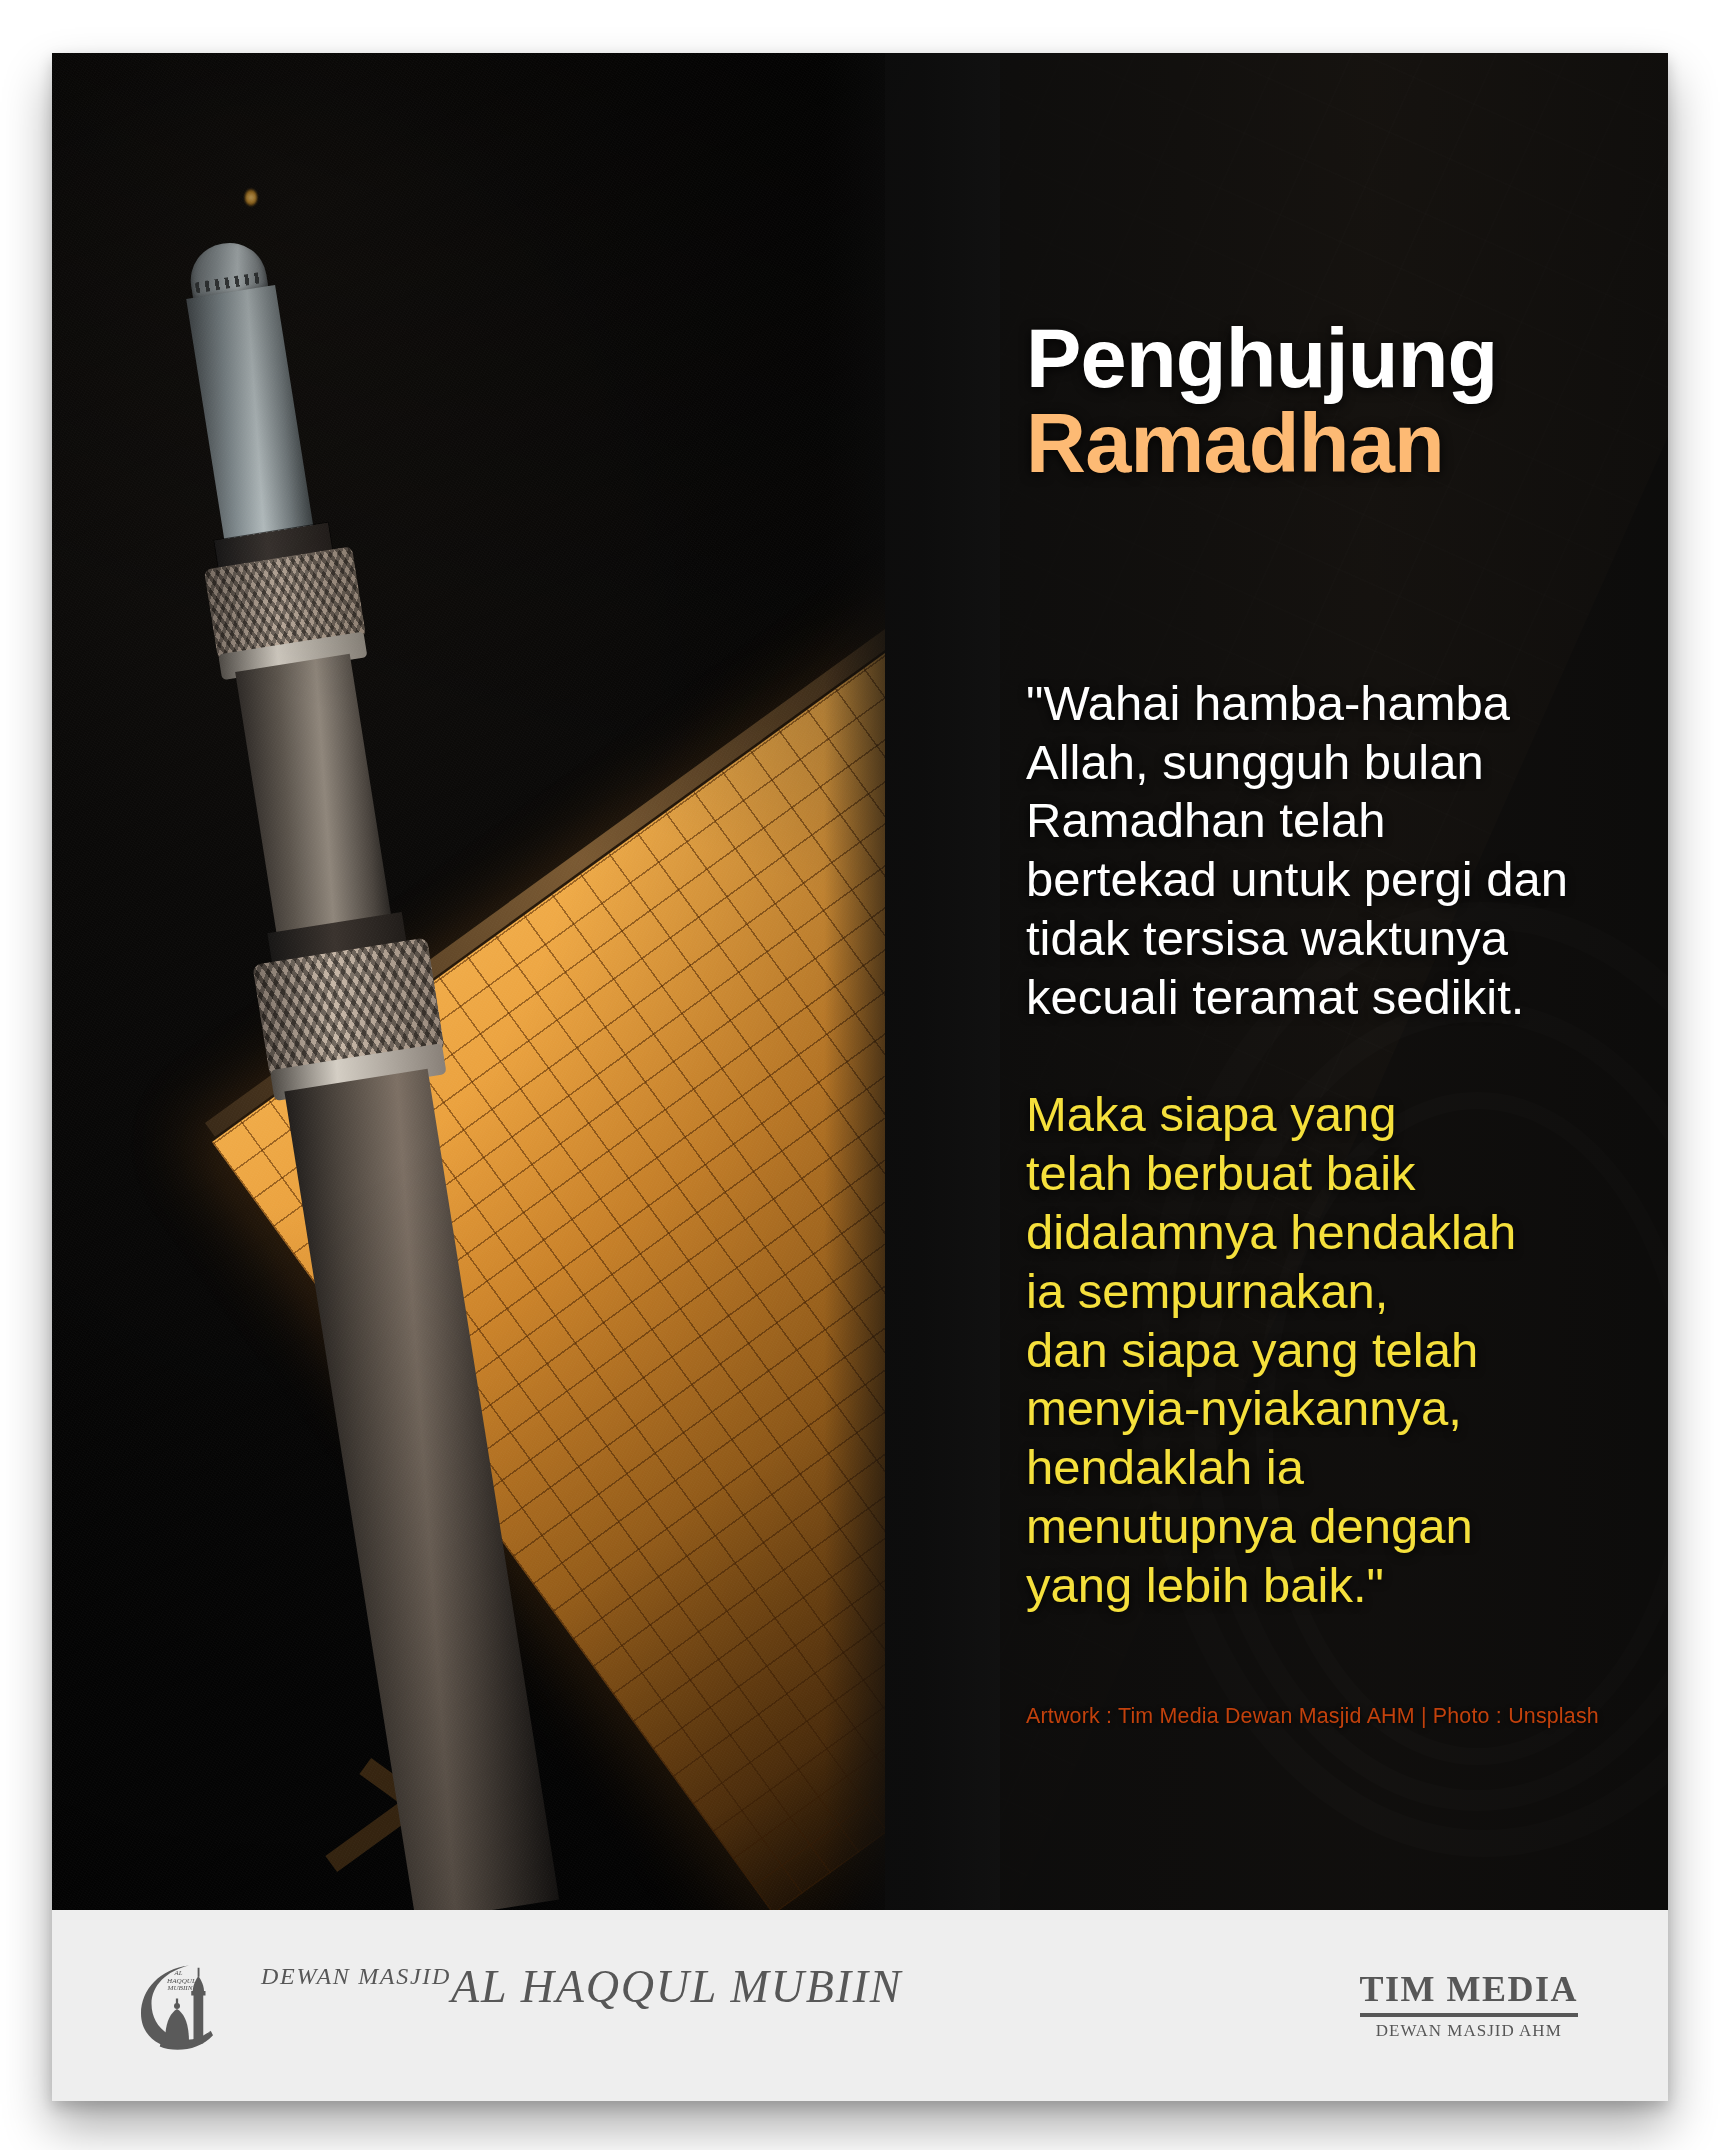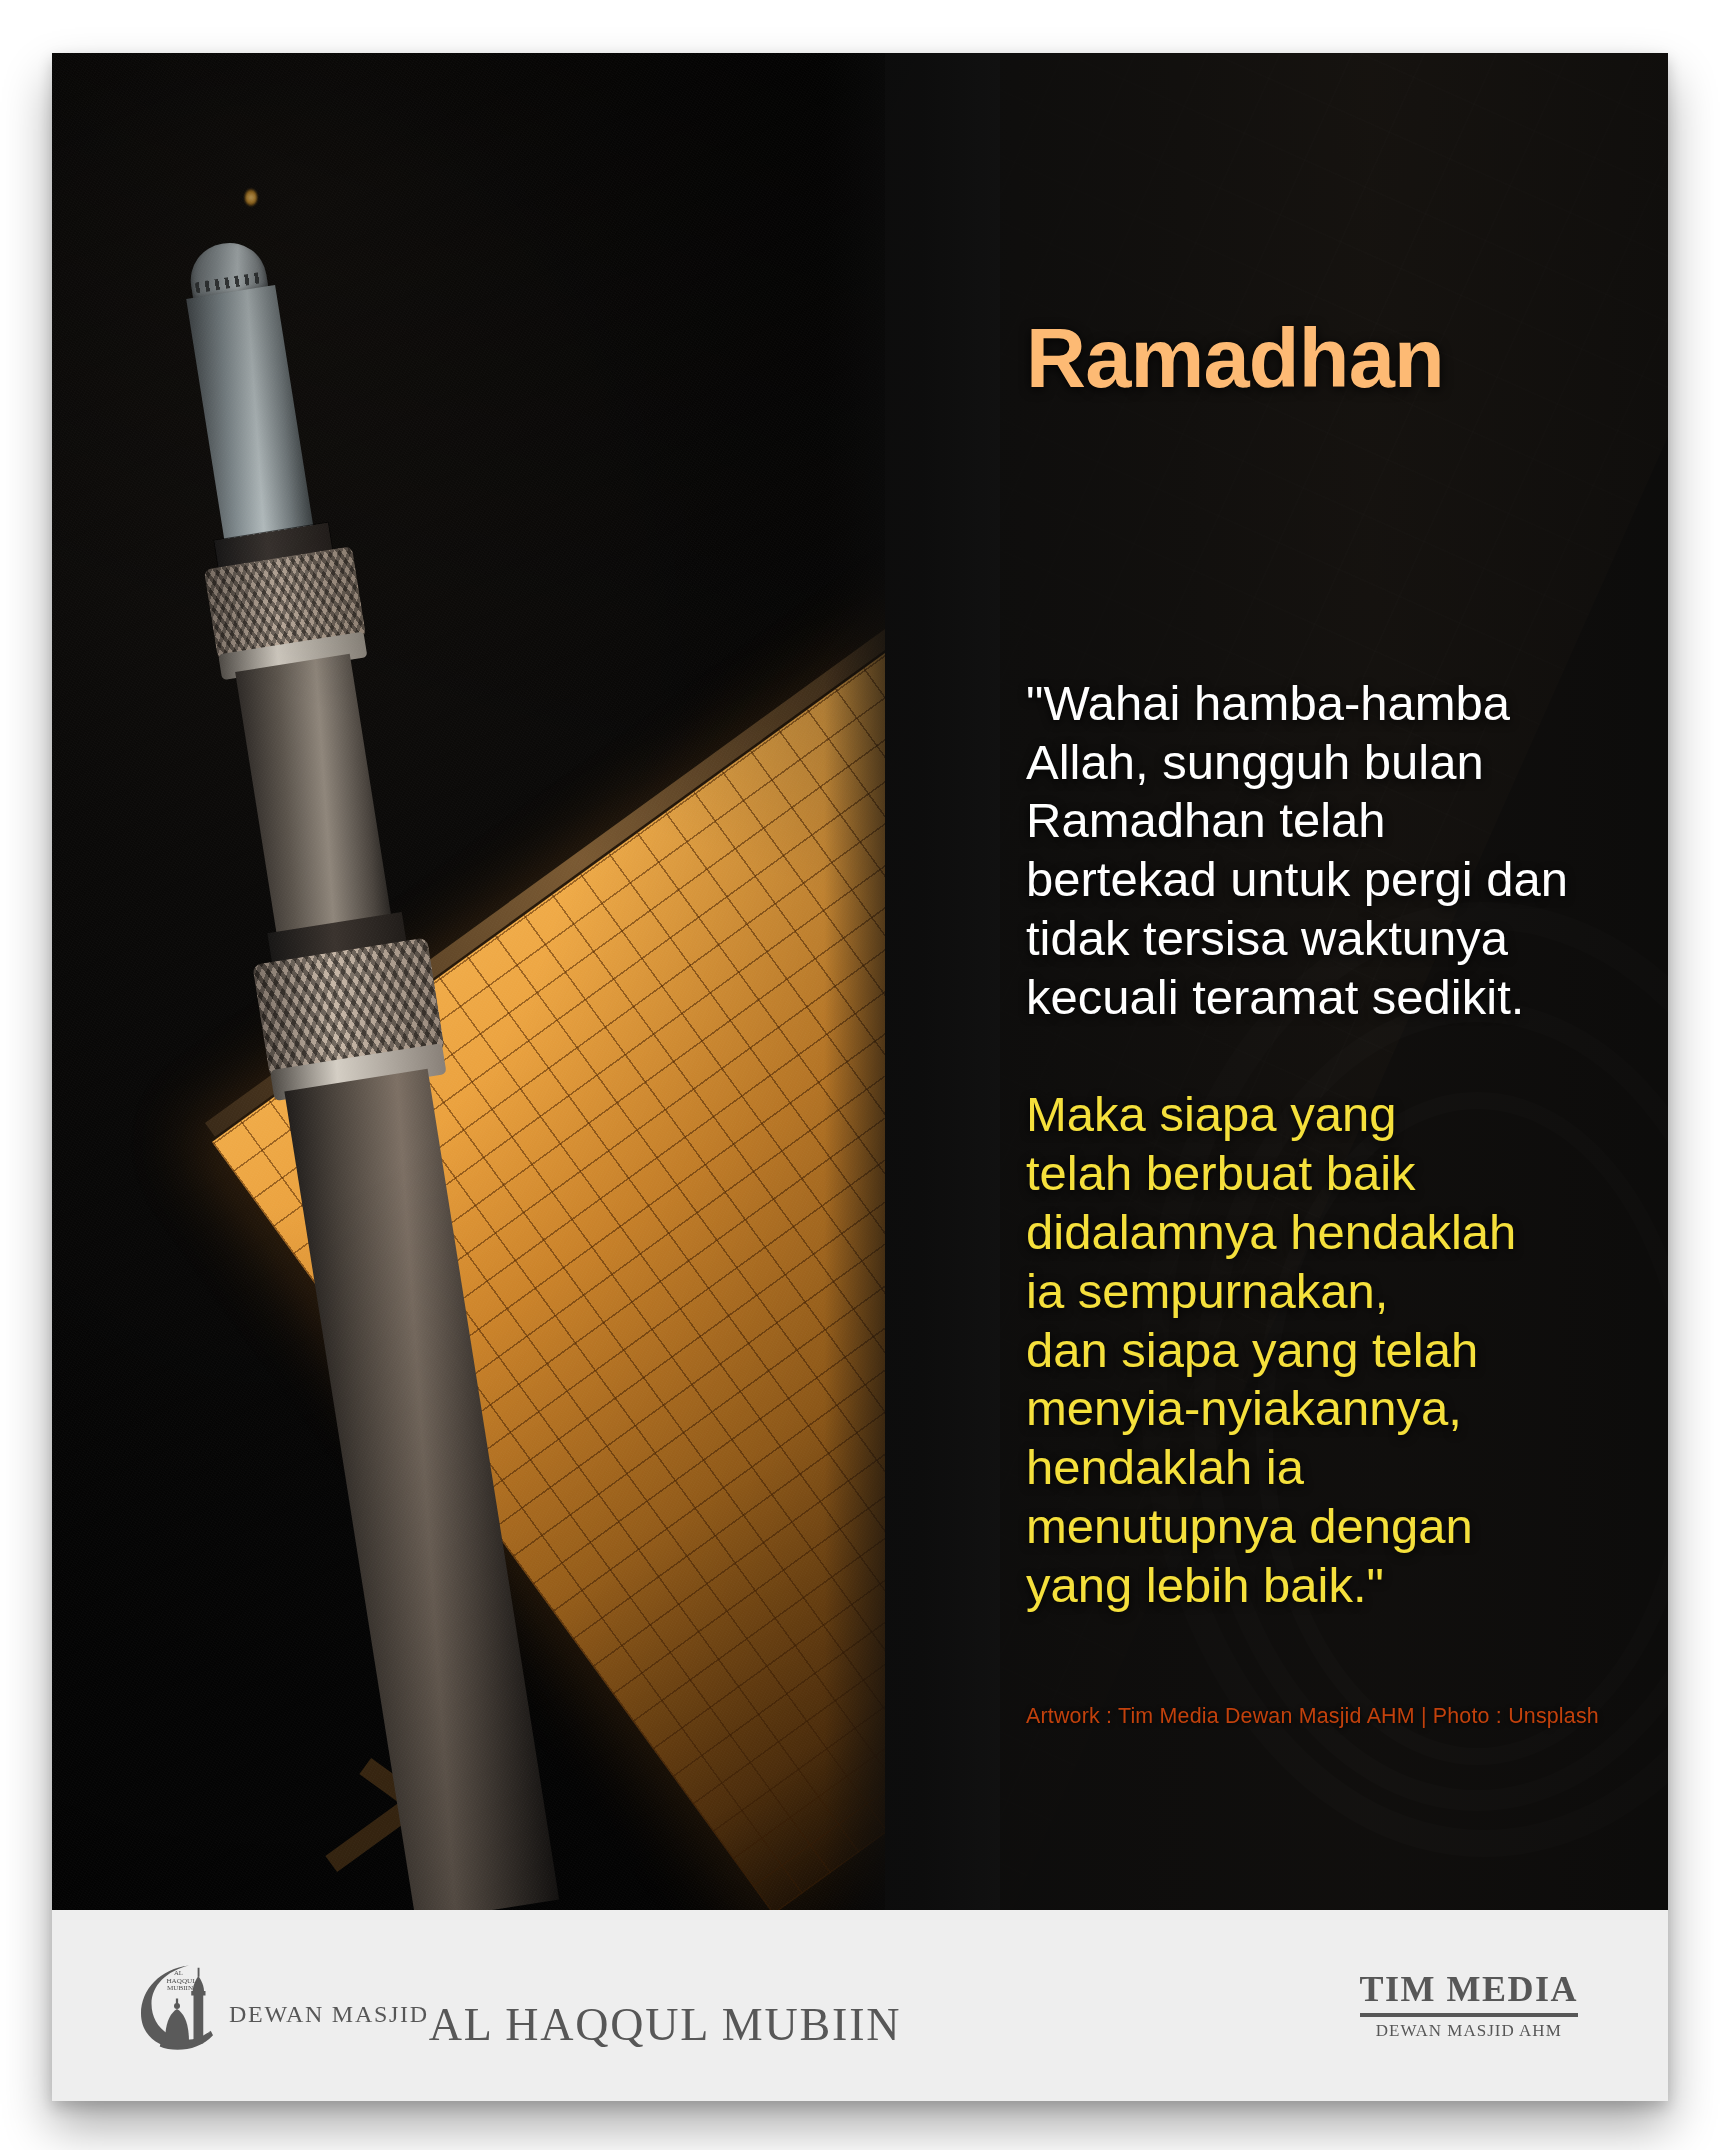--- a/index.html
+++ b/index.html
@@ -230,21 +230,21 @@
   }
 
   
   .footer{
     position:absolute; left:0; top:1857px;
     width:100%; height:191px;
     background:#eeeeee;
     display:flex; align-items:center; justify-content:space-between;
     padding:0 90px 0 83px;
   }
-  .brand{ display:flex; align-items:flex-end; gap:4px; }
+  .brand{ display:flex; align-items:flex-start; gap:36px;font-style:italic; }
   .brand-mark{ width:90px; height:90px; display:block; flex:0 0 auto; }
   .brand-words{ display:flex; flex-direction:row; justify-content:center;
     font-family:"Liberation Serif", serif; color:#575757; }
   .brand-words .w1{ font-size:24px; letter-spacing:1.7px; line-height:1.25; }
   .brand-words .w2{ font-size:46px; letter-spacing:1.8px; line-height:1.12; }
 
   .media{ font-family:"Liberation Serif", serif; color:#575757; text-align:center; }
   .media .m1{ font-size:36px; letter-spacing:1.5px; font-weight:700; line-height:1.1; }
   .media .rule{ height:3.8px; background:#575757; margin:3.8px 0 5.3px; }
   .media .m2{ font-size:17px; letter-spacing:1px; font-weight:400; line-height:1.1; }
@@ -290,20 +290,21 @@
         <div class="arch a2"></div>
         <div class="arch a3"></div>
         <div class="panel-shade"></div>
       </div>
 
       <div class="blend"></div>
 
       <div class="content">
 
         <div class="title">
+          <span class="l1">Penghujung</span>
           <span class="l2">Ramadhan</span>
         </div>
 
         <div class="quote">
           <span class="q-white">"Wahai hamba-hamba
 Allah, sungguh bulan
 Ramadhan telah
 bertekad untuk pergi dan
 tidak tersisa waktunya
 kecuali teramat sedikit.</span>

